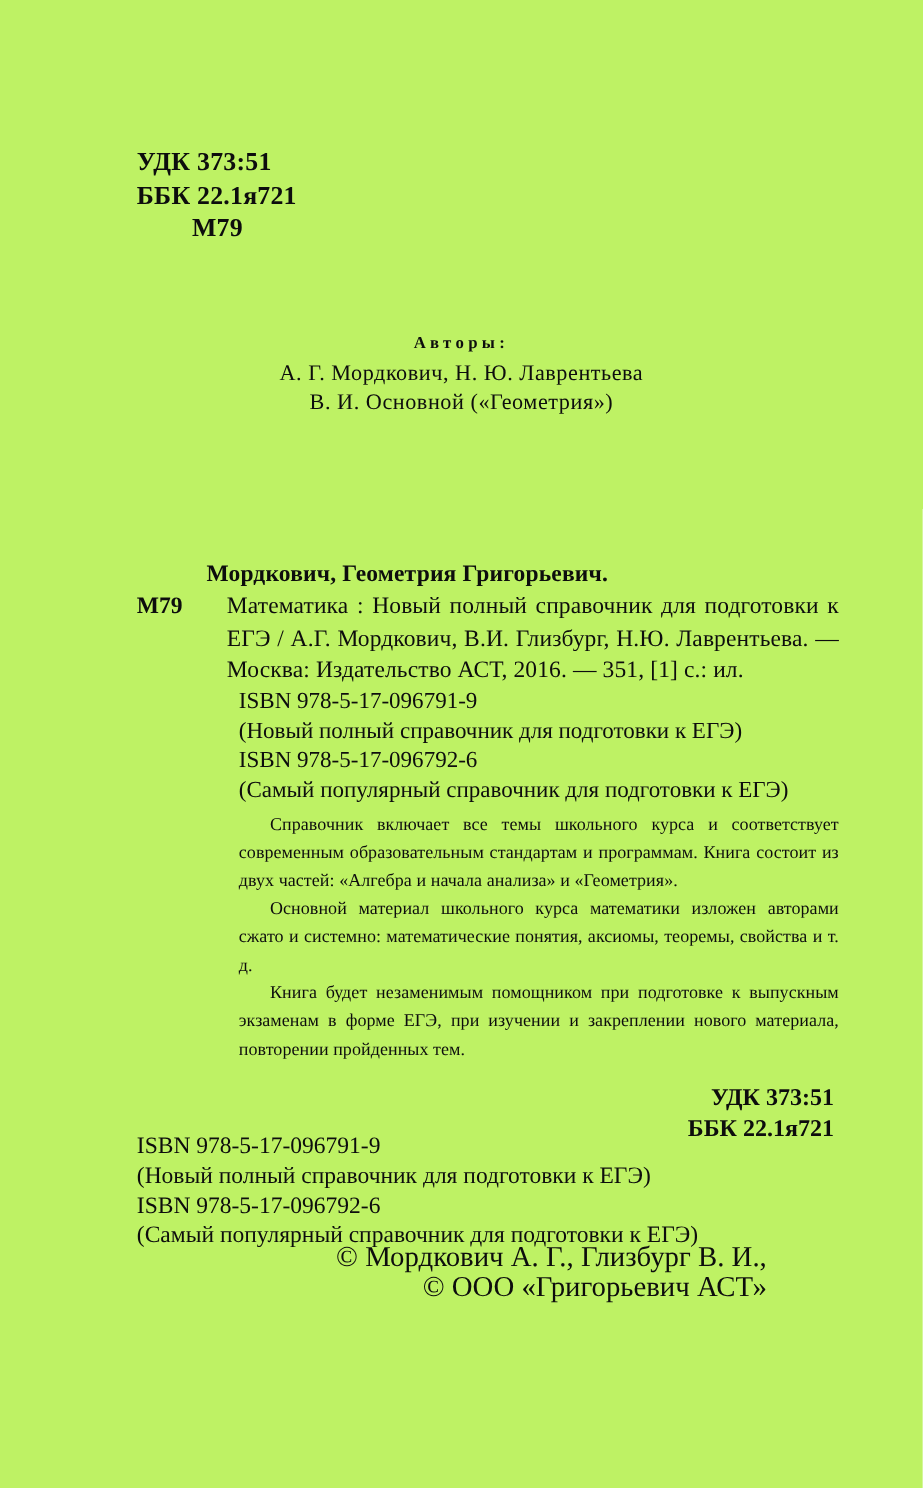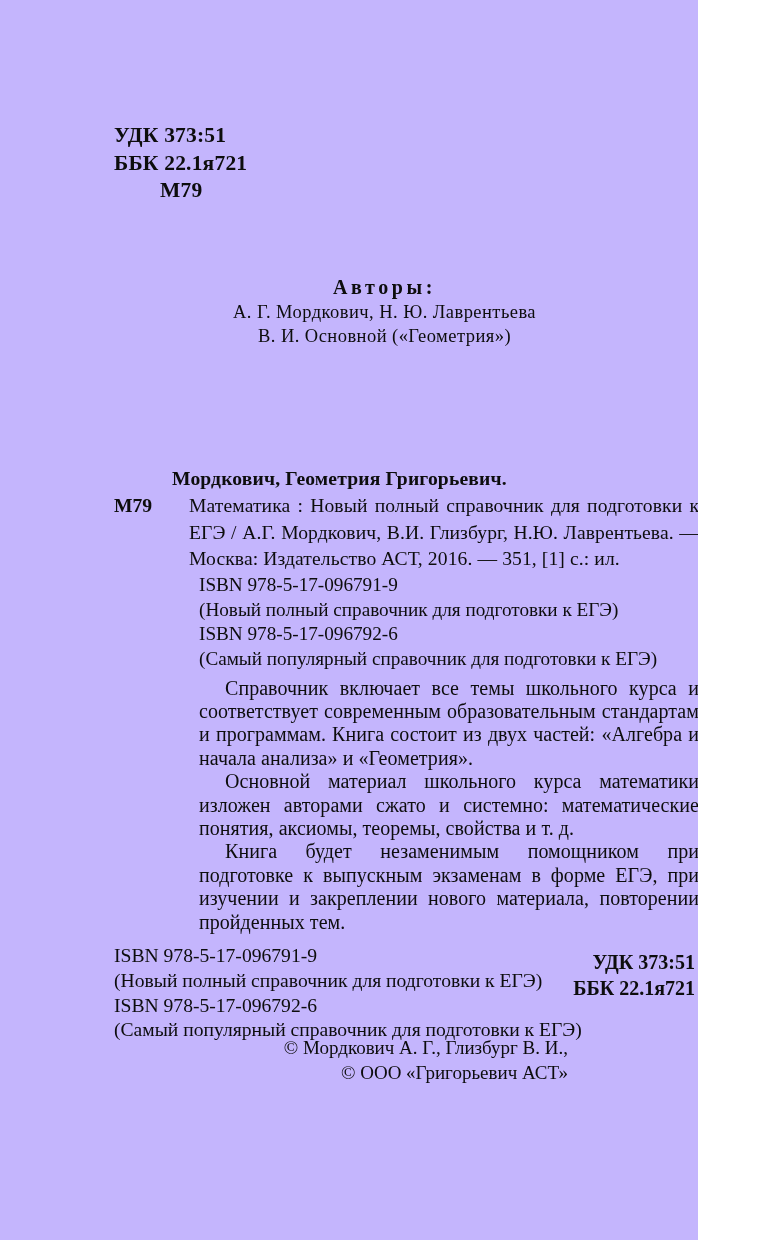--- a/index.html
+++ b/index.html
@@ -3,23 +3,23 @@
 <meta charset="utf-8">
 <title>Imprint page</title>
 <style>
   html, body {
     margin: 0;
     padding: 0;
     background: #ffffff;
   }
   .page {
     position: relative;
-    width: 698px;
+    width: 769px;
     height: 1240px;
-    background: #c4b5fd;
+    background: #bef264;
     overflow: hidden;
     font-family: "Liberation Serif", "DejaVu Serif", serif;
     color: #0d0d0d;
     -webkit-font-smoothing: antialiased;
   }
 
   
   .udk-top {
     position: absolute;
     left: 114px;
@@ -39,21 +39,21 @@
     left: 0;
     top: 275px;
     width: 769px;
     text-align: center;
     font-size: 18.5px;
     line-height: 24.2px;
   }
   .authors .heading {
     font-weight: bold;
     letter-spacing: 3.6px;
-    font-size: 20px;
+    font-size: 14px;
     display: block;
     margin-bottom: 1px;
     text-align: center;
   }
   .authors .line { display: block; letter-spacing: 0.45px; }
 
   
   .record {
     position: absolute;
     left: 114px;
@@ -94,21 +94,21 @@
     padding-left: 10px;
     font-size: 19.2px;
     line-height: 24.6px;
   }
   .isbn-block .isbn-line { display: block; white-space: nowrap; }
   .isbn-block .isbn-note { display: block; white-space: nowrap; }
 
   .annotation {
     margin-top: 5px;
     padding-left: 10px;
-    font-size: 20px;
+    font-size: 15px;
     line-height: 23.4px;
   }
   .annotation p {
     margin: 0;
     text-align: justify;
     text-justify: inter-word;
     text-indent: 26px;
     letter-spacing: 0.05px;
   }
 
@@ -131,21 +131,21 @@
     line-height: 24.8px;
   }
   .isbn-bottom span { display: block; white-space: nowrap; }
 
   
   .copyright {
     position: absolute;
     right: 130px;
     top: 1036px;
     text-align: right;
-    font-size: 19px;
+    font-size: 24px;
     line-height: 24.5px;
     white-space: nowrap;
   }
   .copyright span { display: block; }
 </style>
 </head>
 <body>
 
 <div class="page">
 

